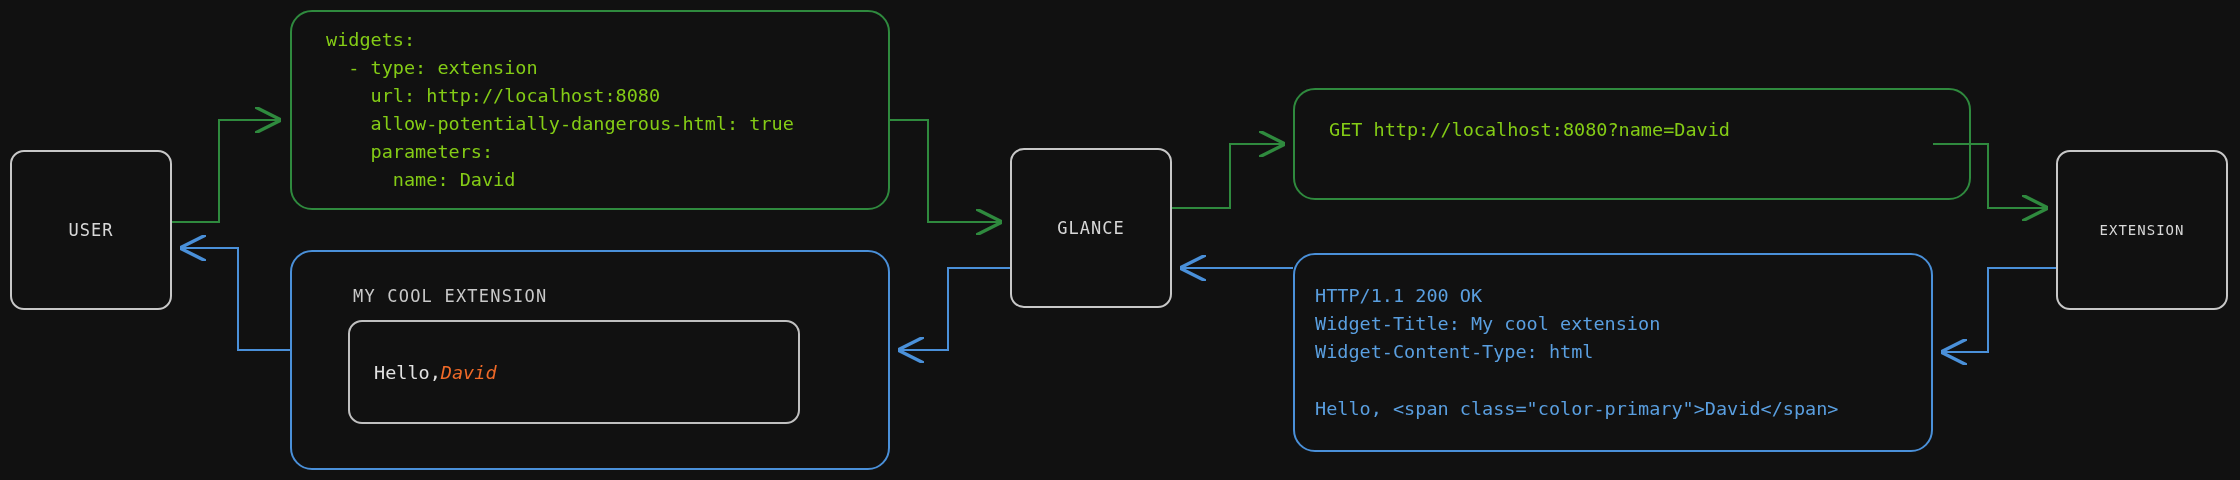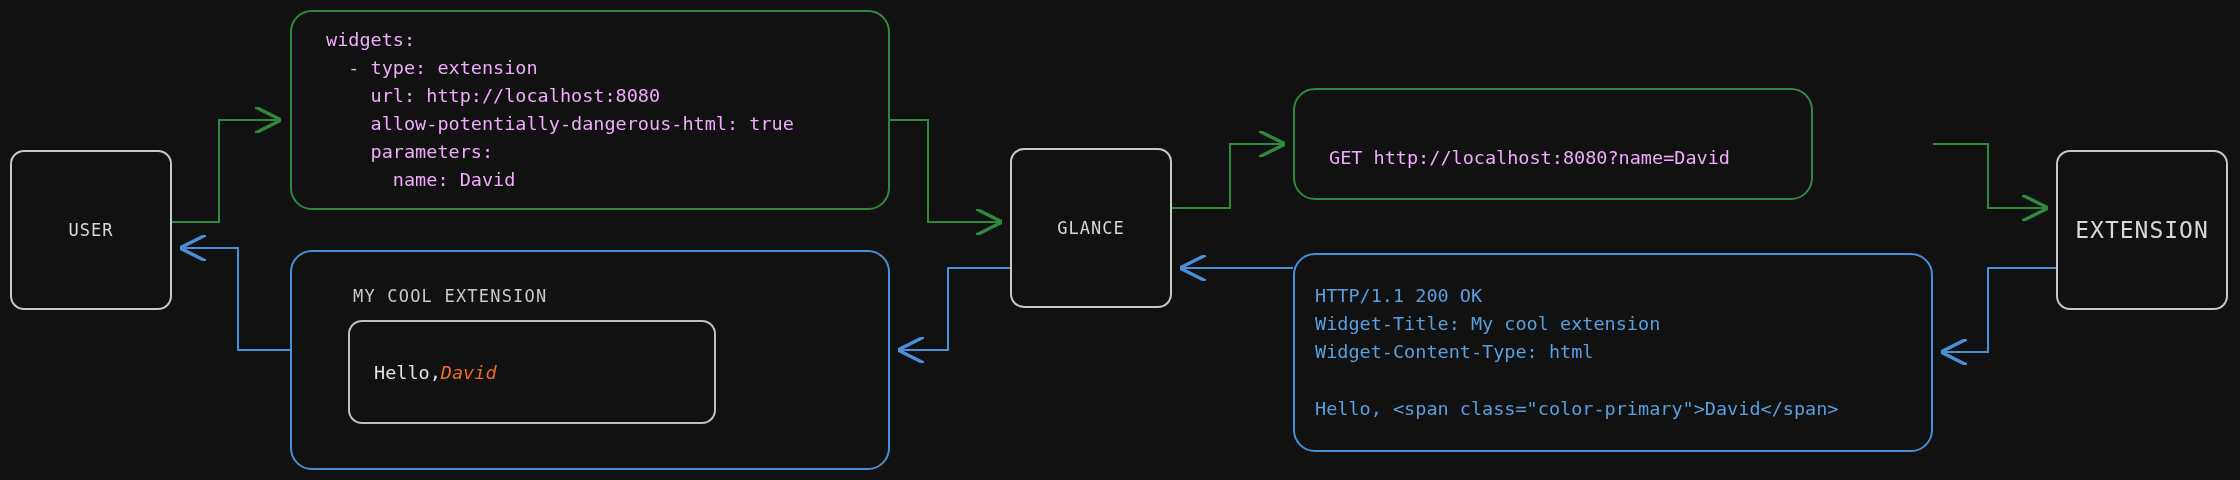--- a/index.html
+++ b/index.html
@@ -13,47 +13,47 @@
   svg.wires{position:absolute;left:0;top:0;width:2240px;height:480px;pointer-events:none;}
 
   .node{
     position:absolute;box-sizing:border-box;
     border:2px solid #c8c8c8;border-radius:14px;
     display:flex;align-items:center;justify-content:center;
     color:#d8d8d8;letter-spacing:1px;
   }
   #node-user{left:10px;top:150px;width:162px;height:160px;font-size:17px;}
   #node-glance{left:1010px;top:148px;width:162px;height:160px;font-size:17px;}
-  #node-extension{left:2056px;top:150px;width:172px;height:160px;font-size:23px;}
+  #node-extension{left:2056px;top:150px;width:172px;height:160px;font-size:14px;}
 
   .codebox{
     position:absolute;box-sizing:border-box;
     border-radius:22px;border:2px solid #2f8a3e;
     padding:26px 34px;
     white-space:pre;
     font-size:18.5px;line-height:1.52;
-    color:#f0abfc;
+    color:#84cc16;
   }
   .codebox.blue{border-color:#4a90d9;color:#5a9fe0;}
 
   #box-yaml{left:290px;top:10px;width:600px;height:200px;display:flex;align-items:center;}
-  #box-get{left:1293px;top:88px;width:520px;height:112px;display:flex;align-items:flex-end;}
+  #box-get{left:1293px;top:88px;width:678px;height:112px;display:flex;align-items:flex-start;}
   #box-http{left:1293px;top:253px;width:640px;height:199px;display:flex;align-items:center;padding-left:20px;}
 
   #box-widget{
     position:absolute;left:290px;top:250px;width:600px;height:220px;
     box-sizing:border-box;border:2px solid #4a90d9;border-radius:22px;
     padding:26px 34px;
   }
   #widget-title{
     color:#c9c9c9;font-size:17px;letter-spacing:1.2px;margin:8px 0 14px 27px;
   }
   #widget-inner{
     box-sizing:border-box;border:2px solid #c0c0c0;border-radius:14px;
-    margin-left:22px;width:368px;height:104px;
+    margin-left:22px;width:452px;height:104px;
     display:flex;align-items:center;padding:0 24px;
     font-size:18.5px;color:#e2e2e2;
   }
   .accent-orange{color:#f06a28;font-style:italic;}
   .pre{white-space:pre;}
 </style>
 </head>
 <body>
 
 <div class="stage">

